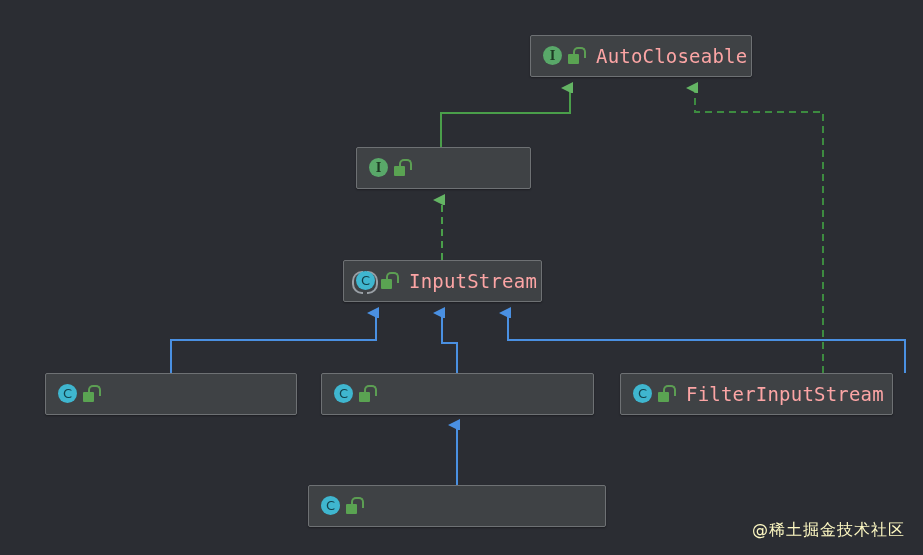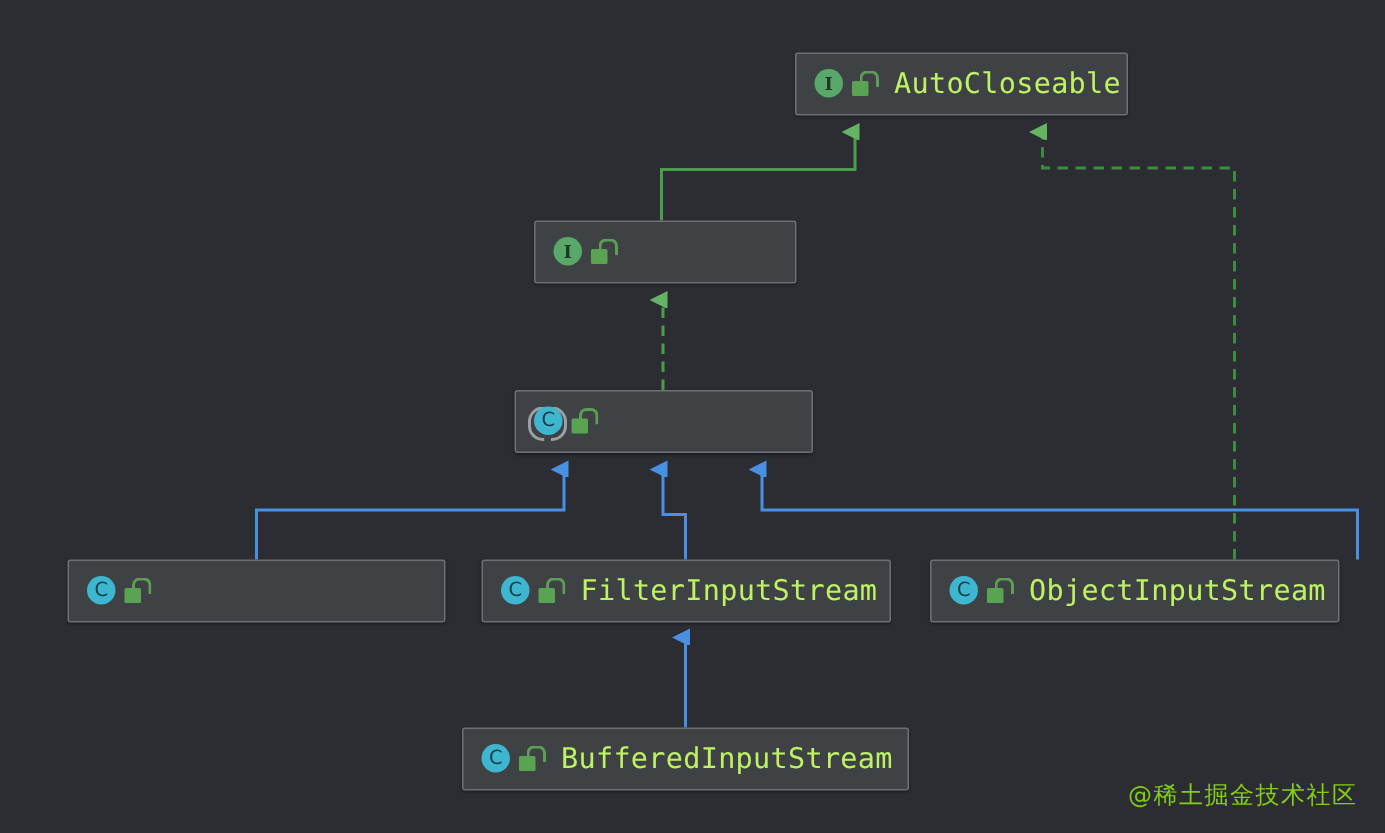--- a/index.html
+++ b/index.html
@@ -30,21 +30,21 @@
     display: flex;
     align-items: center;
     background: #3f4245;
     border: 1px solid #6e7174;
     border-radius: 2px;
     height: 42px;
     padding: 0 14px 0 10px;
     box-shadow: 0 1px 2px rgba(0,0,0,0.35);
   }
   .node-label {
-    color: #bef264;
+    color: #fca5a5;
     font-size: 19px;
     letter-spacing: 0.2px;
     white-space: nowrap;
     margin-left: 12px;
   }
   .icon-group {
     display: flex;
     align-items: center;
     flex: 0 0 auto;
   }
@@ -131,21 +131,21 @@
     width: 11px;
     height: 10px;
     background: #5aa352;
     border-radius: 1px;
   }
   
   .watermark {
     position: absolute;
     right: 18px;
     bottom: 14px;
-    color: #84cc16;
+    color: #fef9c3;
     font-family: "DejaVu Sans", "Liberation Sans", sans-serif;
     font-size: 16px;
     letter-spacing: 1px;
     user-select: none;
   }
 </style>
 </head>
 <body>
 
 <div id="canvas">
@@ -203,20 +203,21 @@
       <span class="type-icon type-abstract">
         <span class="arc-l"></span>
           <span class="arc-r"></span>
         <span class="disc">C</span>
       </span>
       <span class="lock-icon">
         <span class="shackle"></span>
           <span class="body"></span>
       </span>
     </span>
+    <span class="node-label">InputStream</span>
   </div>
 
   <div class="node" style="left: 45px; top: 373px; width: 252px;">
     <span class="icon-group">
       <span class="type-icon type-class">
         <span class="disc">C</span>
       </span>
       <span class="lock-icon">
         <span class="shackle"></span>
           <span class="body"></span>
@@ -227,44 +228,42 @@
   <div class="node" style="left: 321px; top: 373px; width: 273px;">
     <span class="icon-group">
       <span class="type-icon type-class">
         <span class="disc">C</span>
       </span>
       <span class="lock-icon">
         <span class="shackle"></span>
           <span class="body"></span>
       </span>
     </span>
+  </div>
+
+  <div class="node" style="left: 620px; top: 373px; width: 273px;">
+    <span class="icon-group">
+      <span class="type-icon type-class">
+        <span class="disc">C</span>
+      </span>
+      <span class="lock-icon">
+        <span class="shackle"></span>
+          <span class="body"></span>
+      </span>
+    </span>
     <span class="node-label">FilterInputStream</span>
   </div>
 
-  <div class="node" style="left: 620px; top: 373px; width: 273px;">
-    <span class="icon-group">
-      <span class="type-icon type-class">
-        <span class="disc">C</span>
-      </span>
-      <span class="lock-icon">
-        <span class="shackle"></span>
-          <span class="body"></span>
-      </span>
-    </span>
-    <span class="node-label">ObjectInputStream</span>
-  </div>
-
   <div class="node" style="left: 308px; top: 485px; width: 298px;">
     <span class="icon-group">
       <span class="type-icon type-class">
         <span class="disc">C</span>
       </span>
       <span class="lock-icon">
         <span class="shackle"></span>
           <span class="body"></span>
       </span>
     </span>
-    <span class="node-label">BufferedInputStream</span>
   </div>
 
   <div class="watermark">@稀土掘金技术社区</div>
 
 </div>
 
 </body></html>

